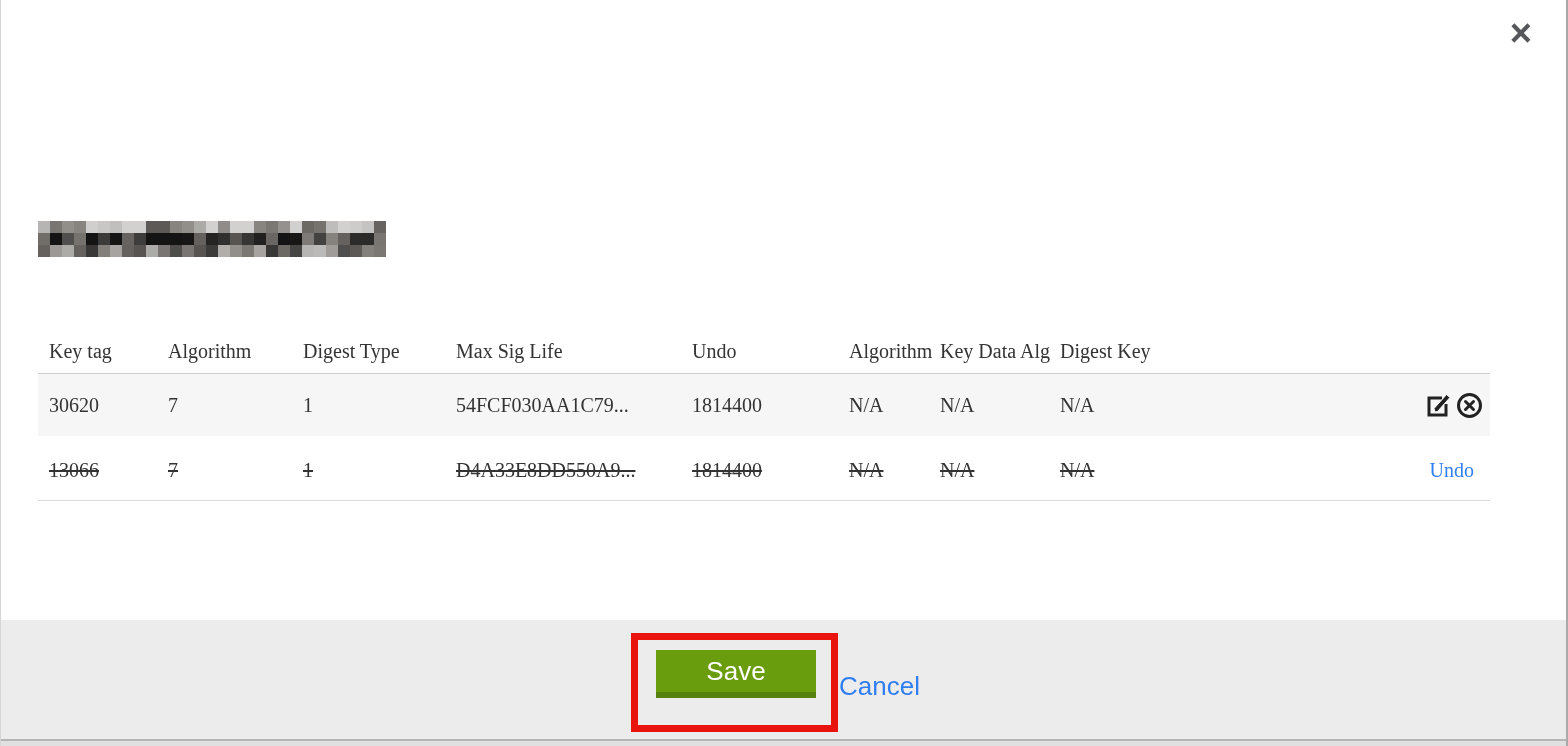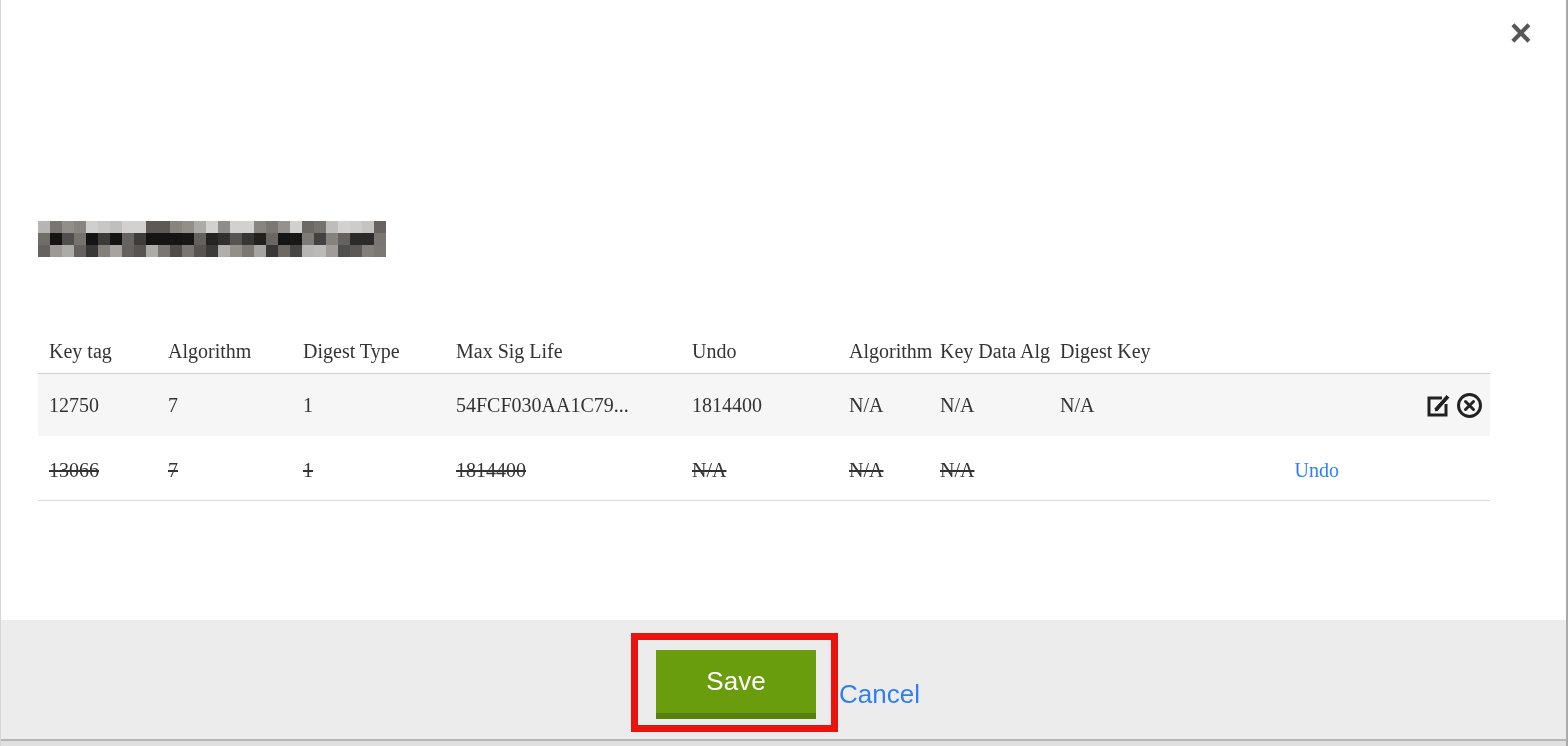--- a/index.html
+++ b/index.html
@@ -52,26 +52,26 @@
     position:absolute; left:37px; top:512px; width:211px; height:41px;
     background:#fff; border:2px solid #6a9b10; color:#6a9b10;
     font-size:20px; font-family:inherit; cursor:pointer;
   }
 
   .footer {
     position:absolute; left:0; top:620px; width:100%; height:119px;
     background:#ececec;
   }
   .save-btn {
-    position:absolute; left:655px; top:30px; width:160px; height:69px;
+    position:absolute; left:655px; top:30px; width:160px; height:48px;
     background:#699d0e; border:none; border-bottom:6px solid #57810d;
     color:#fff; font-size:26px; font-family:inherit; cursor:pointer;
   }
   .cancel-link {
-    position:absolute; left:838px; top:44px; height:60px;
+    position:absolute; left:838px; top:36px; height:60px;
     display:flex; align-items:center;
     color:#2f7ef2; font-size:26px; text-decoration:none; cursor:pointer;
   }
   .annotation-rect {
     position:absolute; left:630px; top:13px; width:207px; height:99px;
     border:7px solid #e9140d; pointer-events:none;
   }
 
   .bottom-strip {
     position:absolute; left:0; top:739px; width:100%; height:7px;
@@ -183,21 +183,21 @@
       <div>Digest Type</div>
       <div>Max Sig Life</div>
       <div>Undo</div>
       <div>Algorithm</div>
       <div>Key Data Alg</div>
       <div>Digest Key</div>
       <div></div>
     </div>
 
     <div class="trow row-normal">
-      <div>12750</div>
+      <div>30620</div>
       <div>7</div>
       <div>1</div>
       <div>54FCF030AA1C79...</div>
       <div>1814400</div>
       <div>N/A</div>
       <div>N/A</div>
       <div>N/A</div>
       <div></div>
       <div class="cell-actions">
         <span class="icon-btn">
@@ -212,20 +212,21 @@
             <path d="M10.5 10.5 L18.5 18.5 M18.5 10.5 L10.5 18.5" stroke="#222" stroke-width="3" stroke-linecap="round"></path>
           </svg>
         </span>
       </div>
     </div>
 
     <div class="trow row-deleted">
       <div class="struck">13066</div>
       <div class="struck">7</div>
       <div class="struck">1</div>
+      <div class="struck">D4A33E8DD550A9...</div>
       <div class="struck">1814400</div>
       <div class="struck">N/A</div>
       <div class="struck">N/A</div>
       <div class="struck">N/A</div>
       <div class="struck"></div>
       <div class="cell-actions">
         <a class="undo-link">Undo</a>
       </div>
     </div>
   </div>

